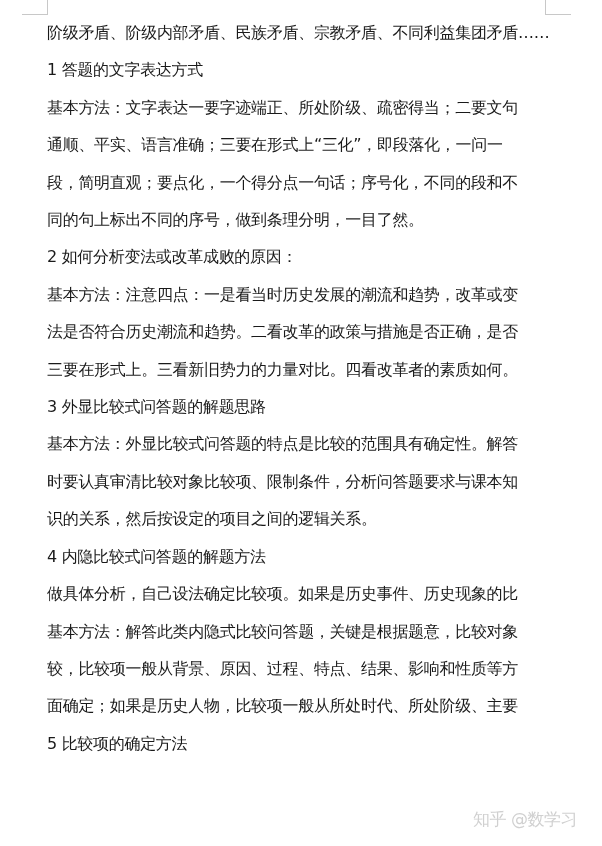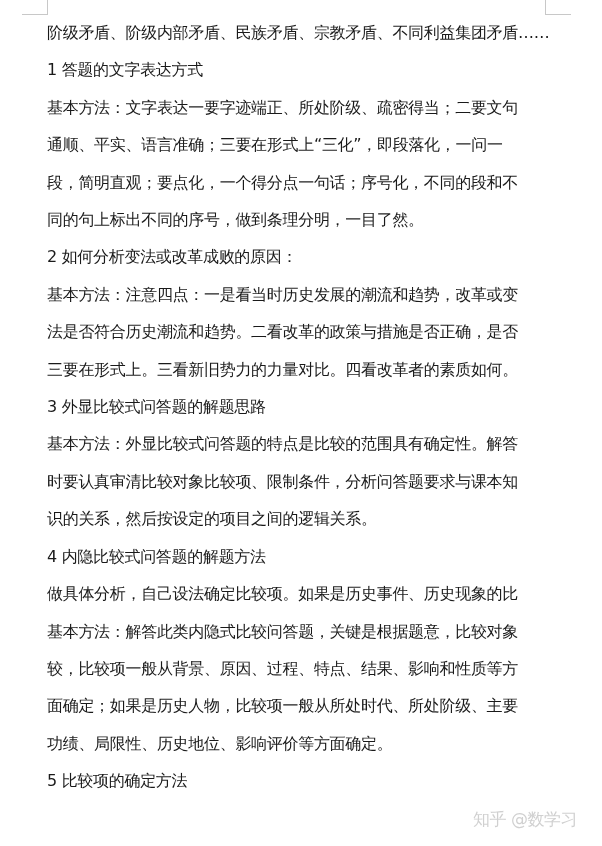--- a/index.html
+++ b/index.html
@@ -75,17 +75,16 @@
   <div class="line">三要在形式上。三看新旧势力的力量对比。四看改革者的素质如何。</div>
   <div class="line">3 外显比较式问答题的解题思路</div>
   <div class="line">基本方法：外显比较式问答题的特点是比较的范围具有确定性。解答</div>
   <div class="line">时要认真审清比较对象比较项、限制条件，分析问答题要求与课本知</div>
   <div class="line">识的关系，然后按设定的项目之间的逻辑关系。</div>
   <div class="line">4 内隐比较式问答题的解题方法</div>
   <div class="line">做具体分析，自己设法确定比较项。如果是历史事件、历史现象的比</div>
   <div class="line">基本方法：解答此类内隐式比较问答题，关键是根据题意，比较对象</div>
   <div class="line">较，比较项一般从背景、原因、过程、特点、结果、影响和性质等方</div>
   <div class="line">面确定；如果是历史人物，比较项一般从所处时代、所处阶级、主要</div>
-  <div class="line">功绩、局限性、历史地位、影响评价等方面确定。</div>
   <div class="line">5 比较项的确定方法</div>
 </div>
 
 <div class="watermark">知乎 @数学习</div>
 
 </body></html>

